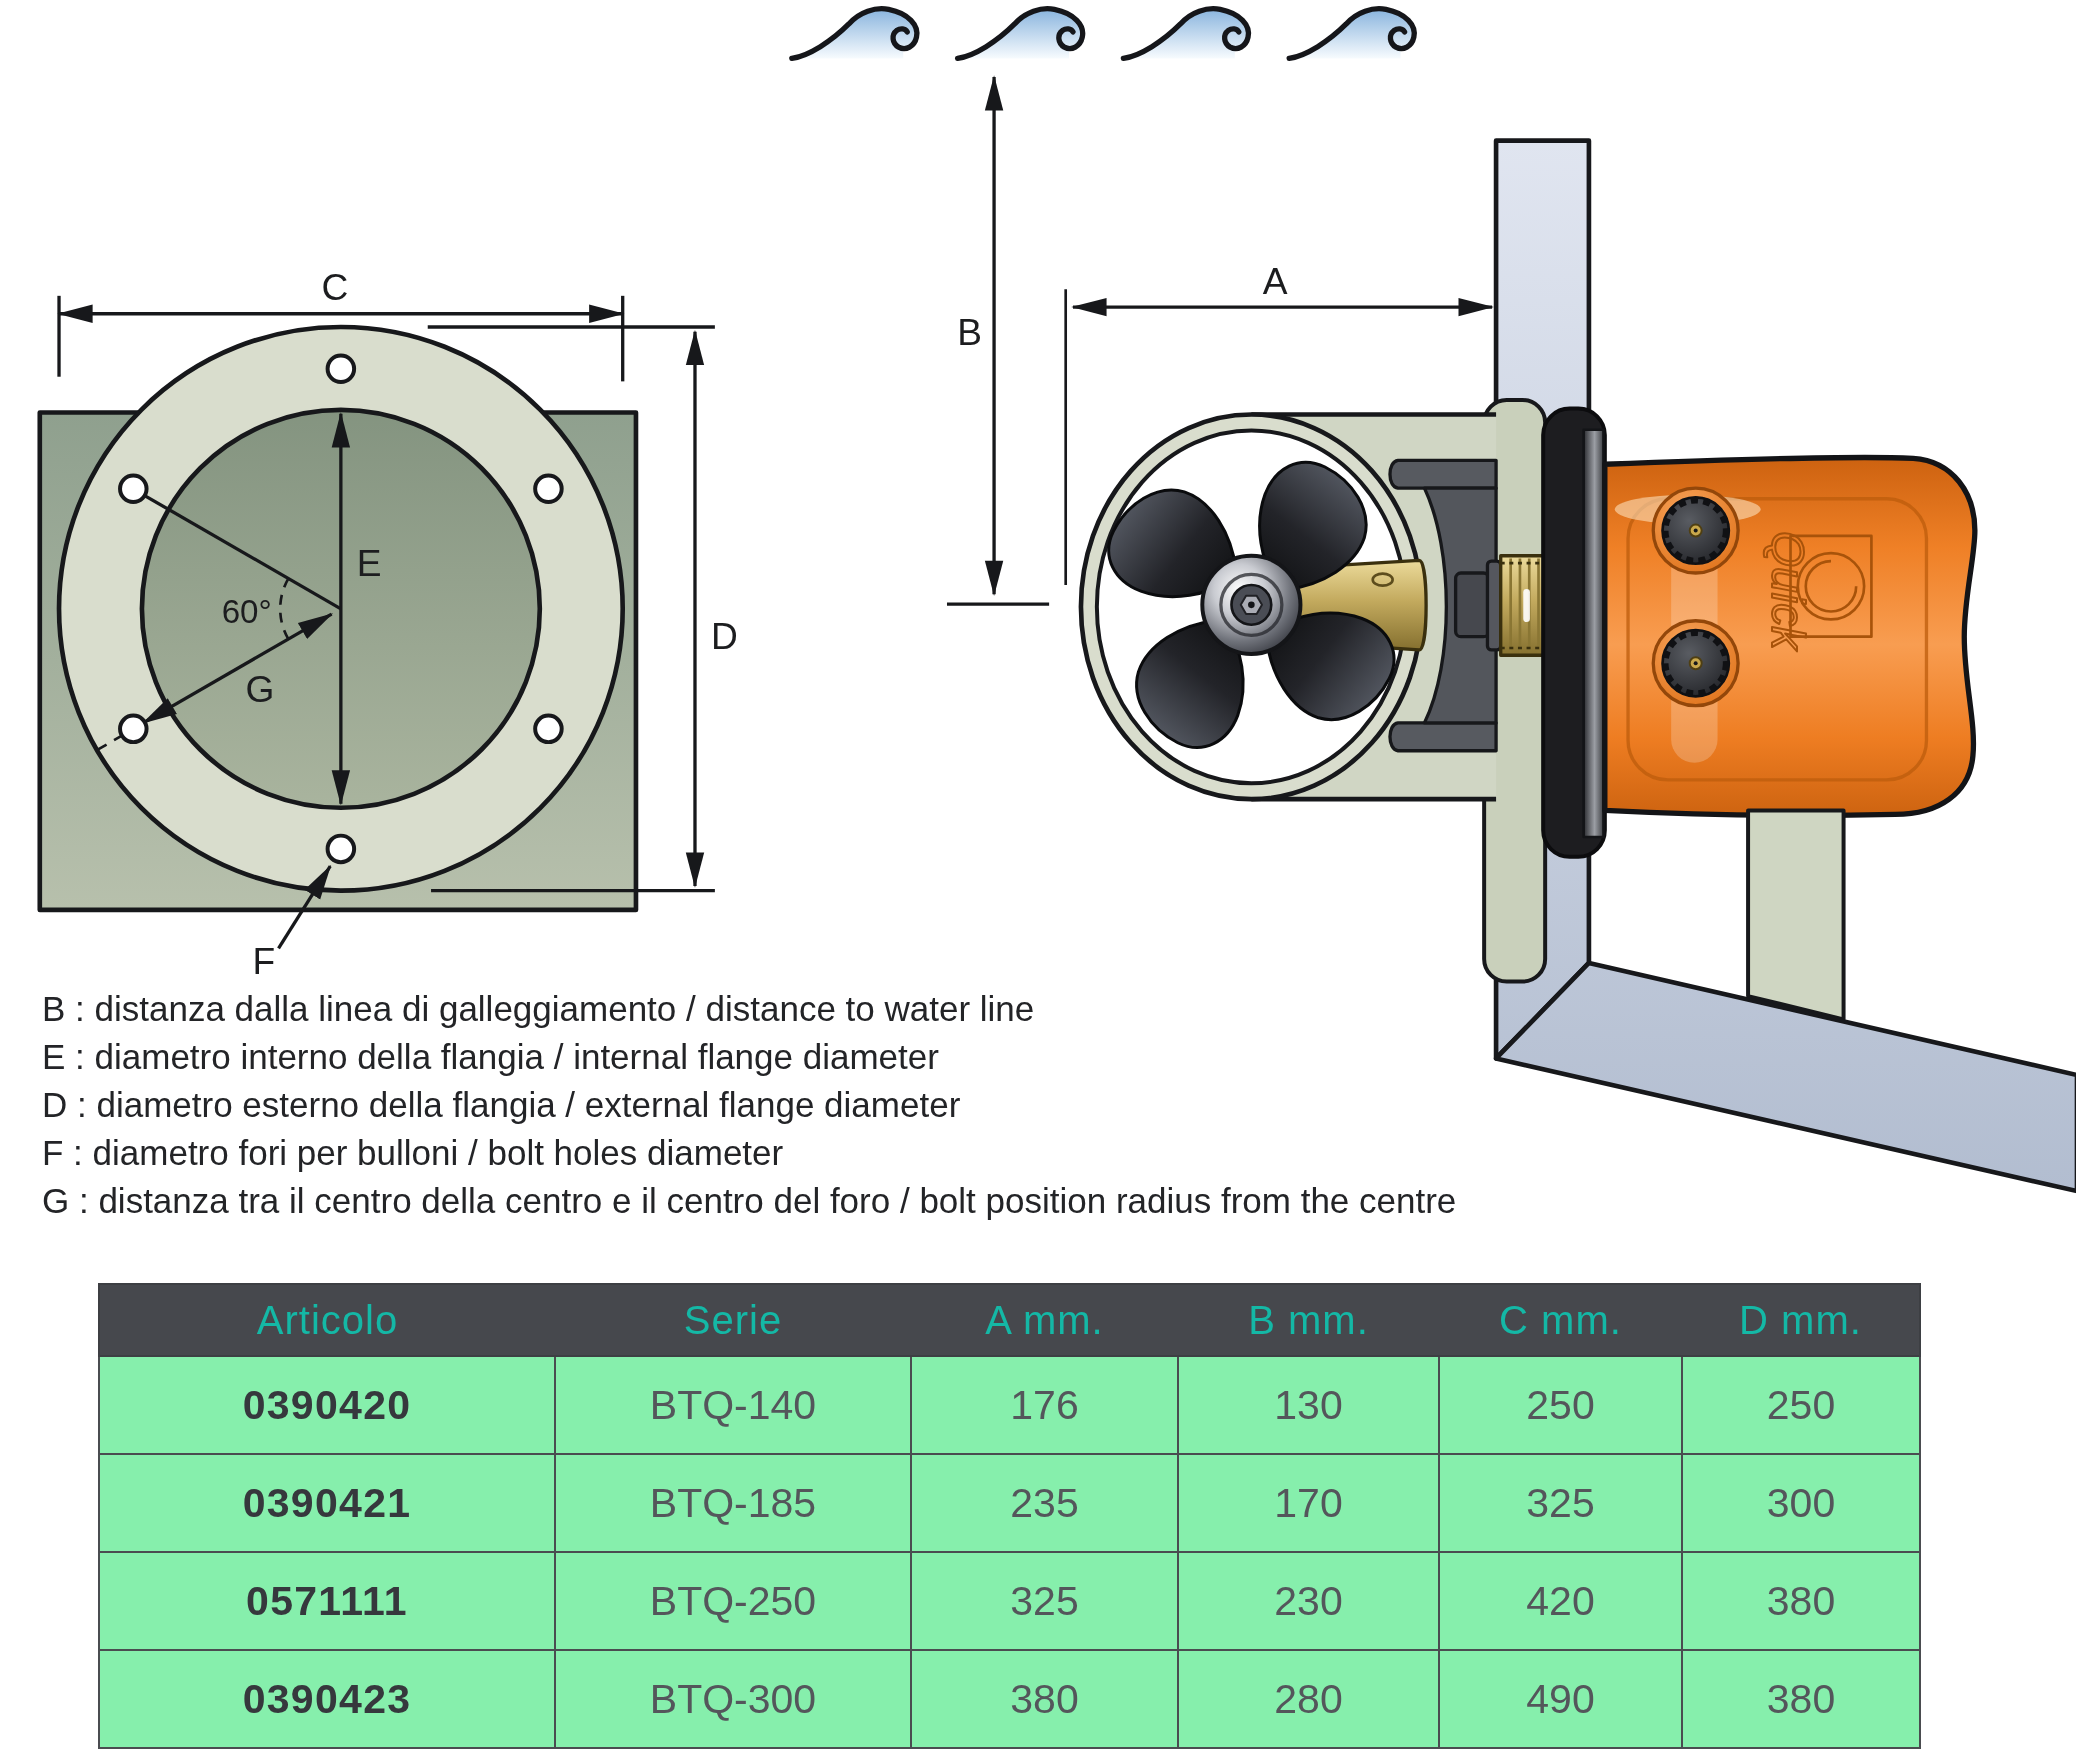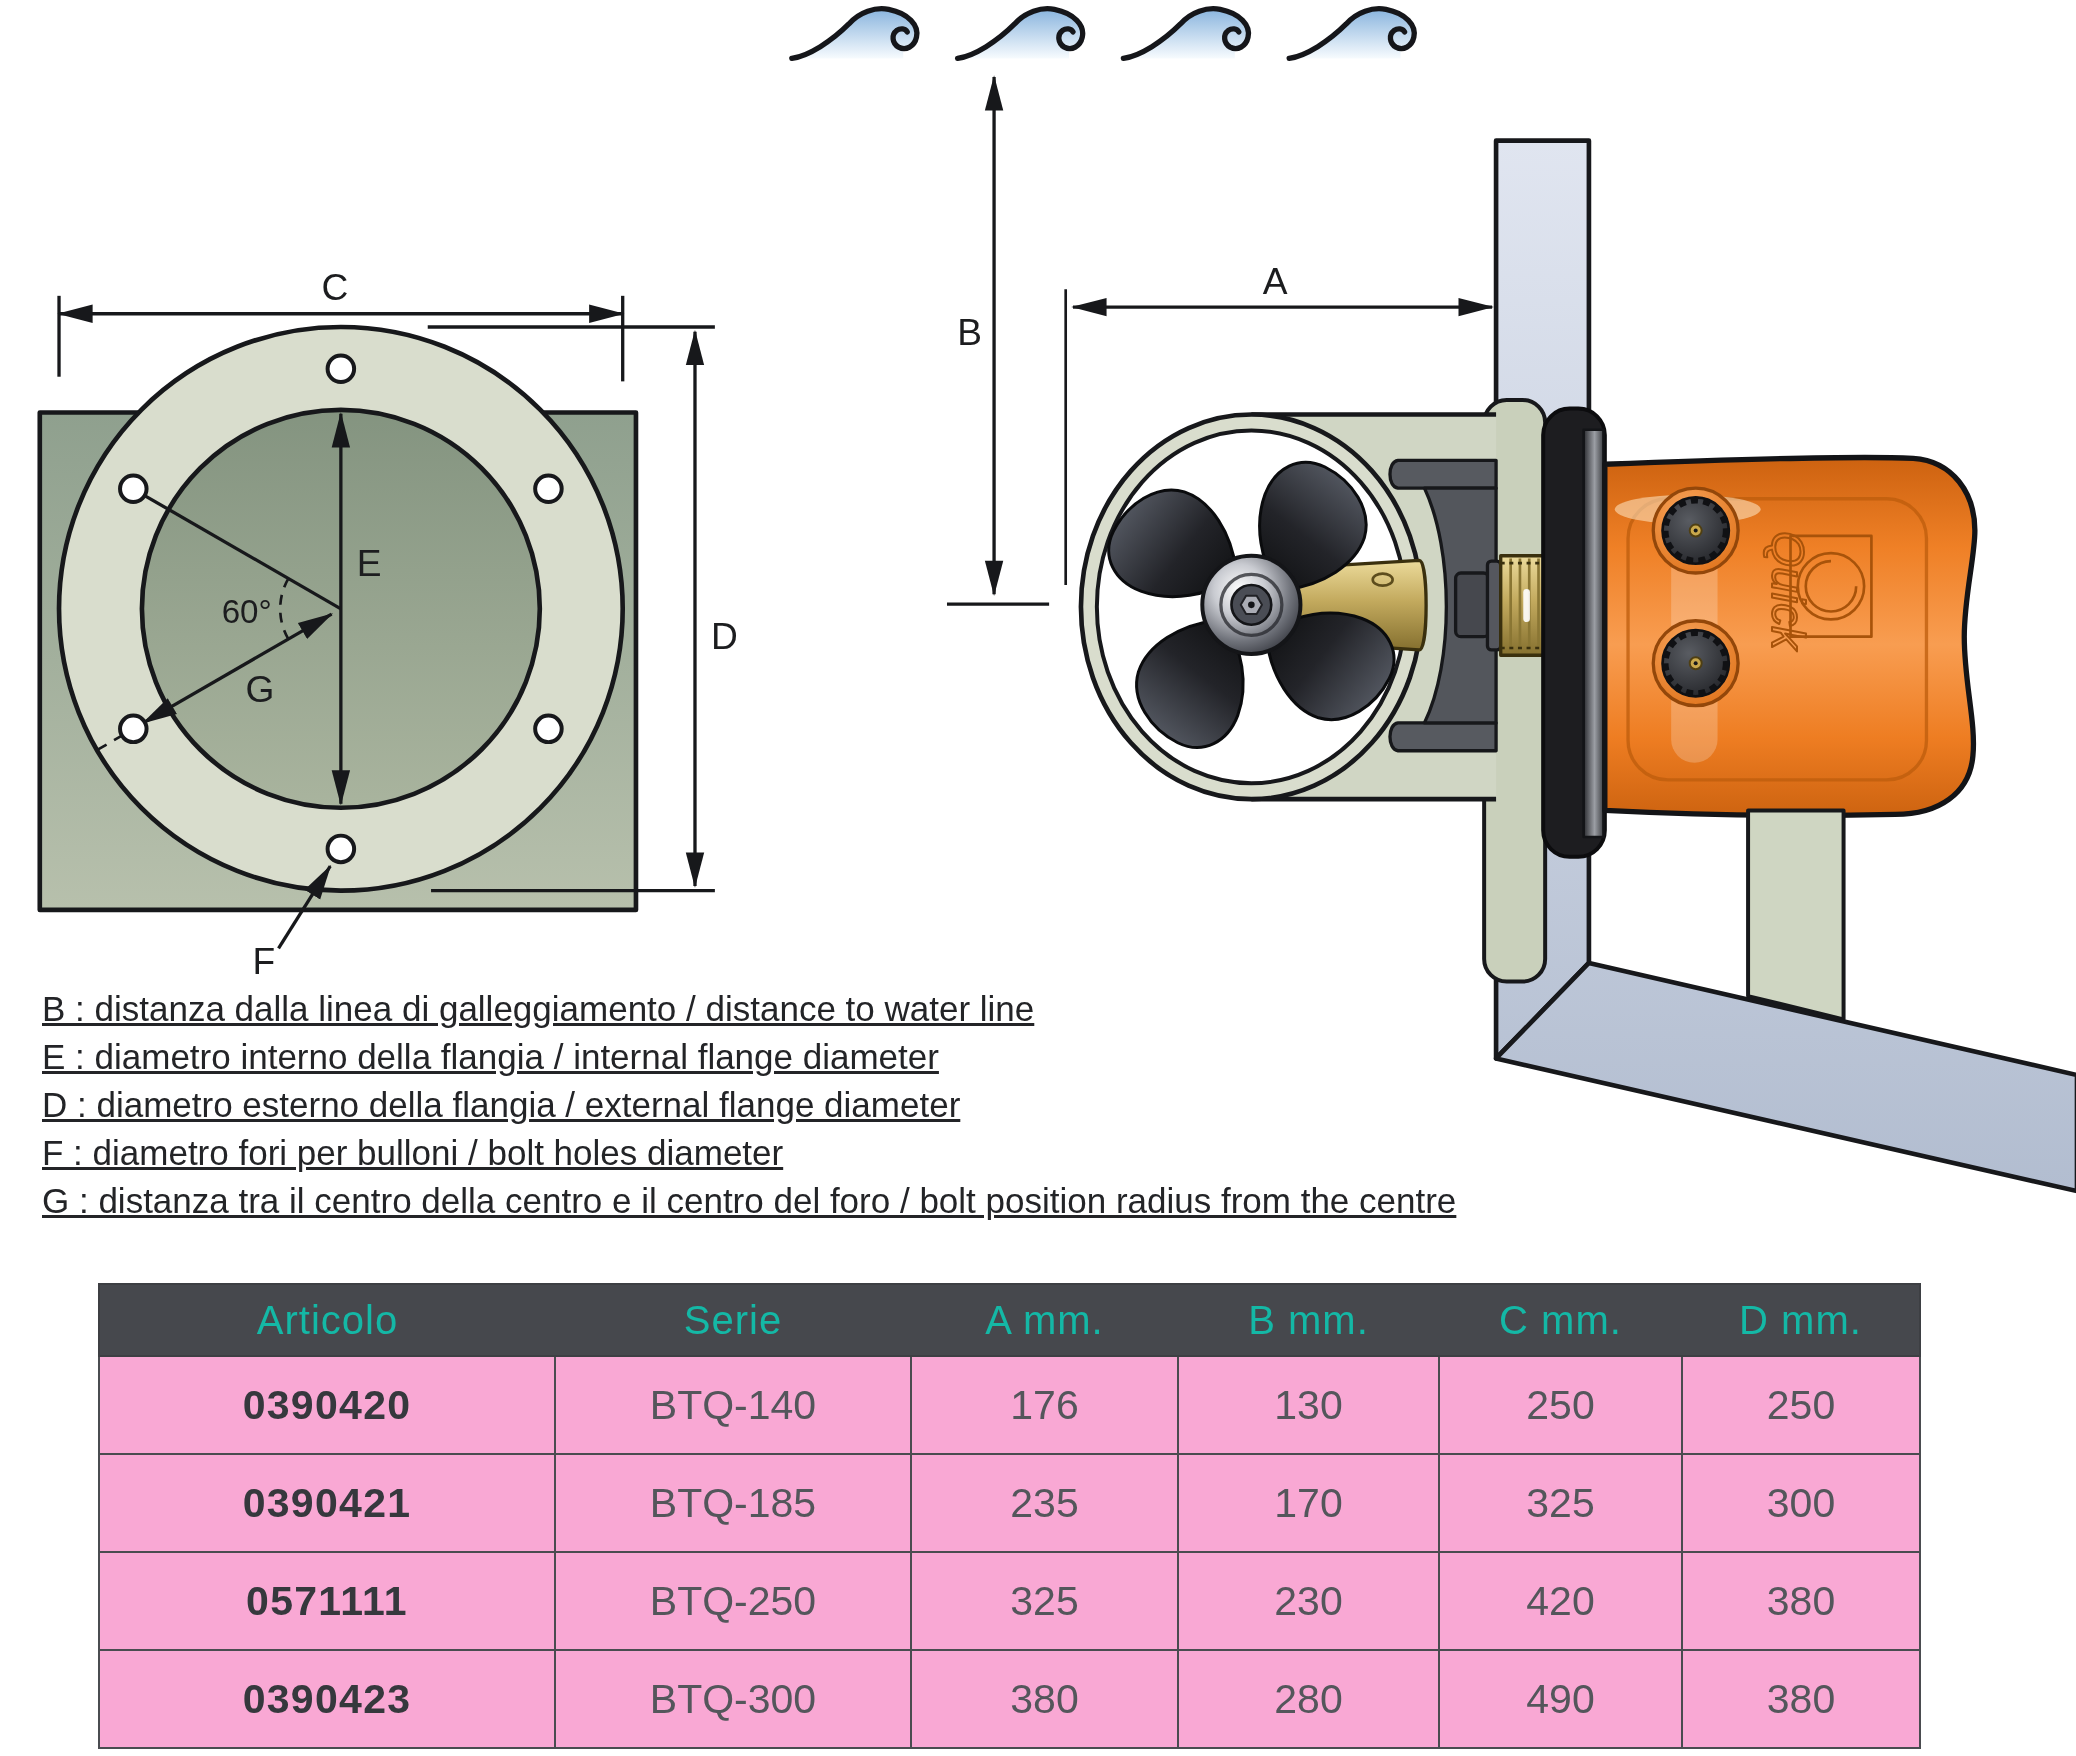--- a/index.html
+++ b/index.html
@@ -1,27 +1,27 @@
 <!DOCTYPE html>
 <html style="font-size:10.6px"><head>
 <meta charset="utf-8">
 <style>
   html,body{margin:0;padding:0;background:#ffffff;}
   body{width:2077px;height:1756px;font-family:"Liberation Sans",sans-serif;}
   .page{position:relative;width:2077px;height:1756px;overflow:hidden;background:#fff;}
   .artwork{position:absolute;left:0;top:0;}
   .legend{position:absolute;left:42px;top:985px;font-size:35px;line-height:48px;color:#232427;}
-  .legend div{white-space:nowrap;text-decoration:underline;}
+  .legend div{white-space:nowrap;}
   table.specs{position:absolute;left:98px;top:1283px;width:1821px;border-collapse:collapse;table-layout:fixed;}
   table.specs th{background:#46484d;color:#14b8a6;font-weight:normal;font-size:40px;height:68px;
     letter-spacing:1px;border-top:2.7px solid #3d3f43;border-bottom:2.7px solid #3d3f43;}
   table.specs th:first-child{border-left:2.7px solid #3d3f43;}
   table.specs th:last-child{border-right:2.7px solid #3d3f43;}
   table.specs td{height:94px;font-size:41px;color:#54565b;text-align:center;vertical-align:middle;
-    border:2px solid #4a4c50;background:#f9a8d4;}
+    border:2px solid #4a4c50;background:#86efac;}
   table.specs td.art{font-weight:bold;color:#36383d;letter-spacing:1.3px;}
 </style>
 </head>
 <body>
 <div class="page">
 
 <svg class="artwork" width="2077" height="1280" viewBox="0 0 3132 1930">
   <defs>
     <marker id="mA" viewBox="0 0 20 12" refX="19" refY="6" markerWidth="54" markerHeight="32" orient="auto-start-reverse" markerUnits="userSpaceOnUse">
       <path d="M20,6 L0,0.8 L0,11.2 Z" fill="#17181b"></path>

